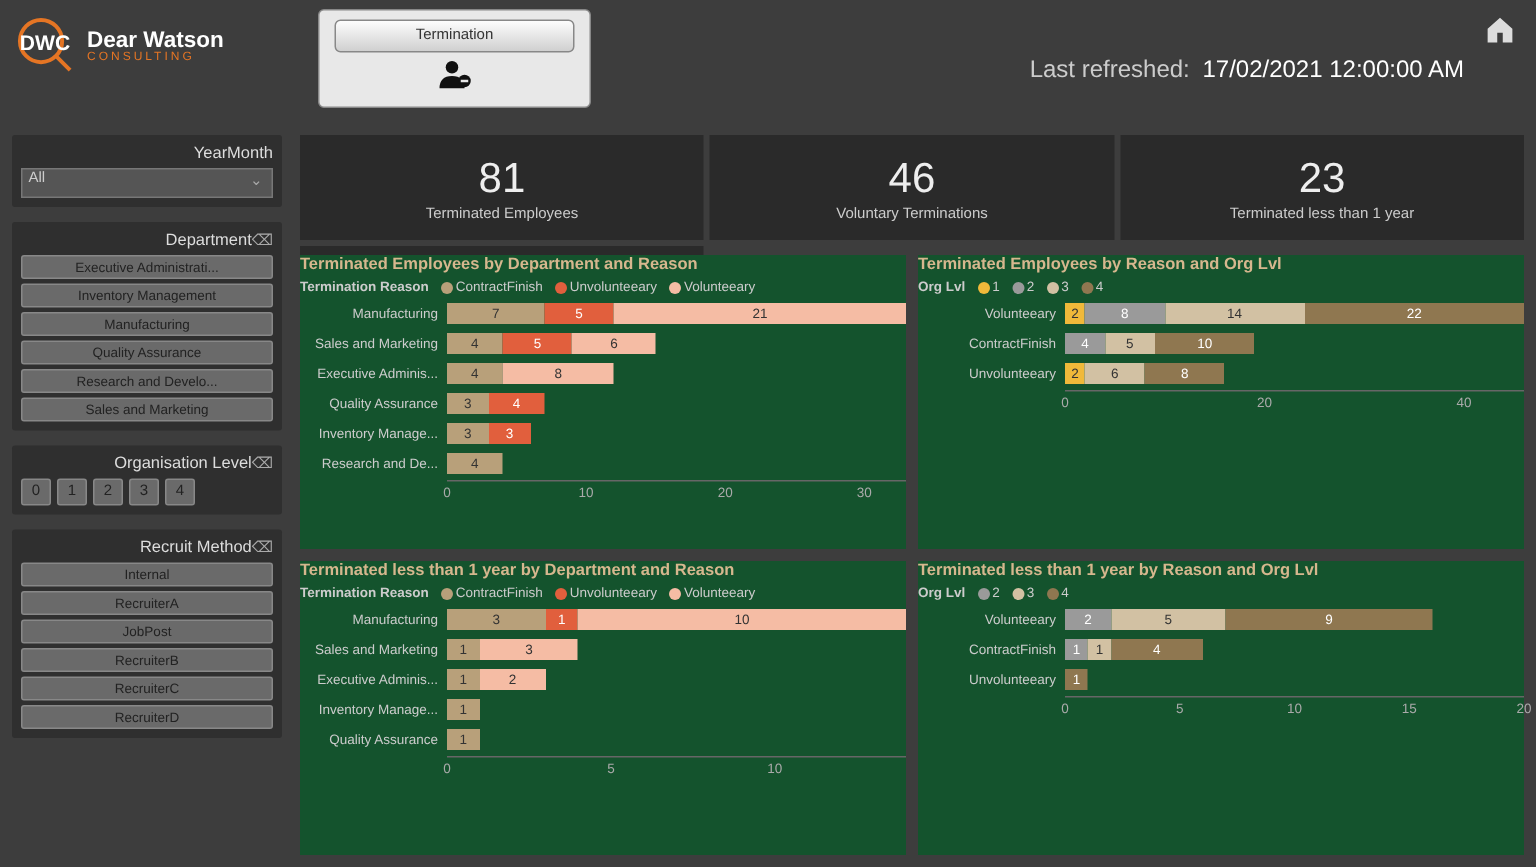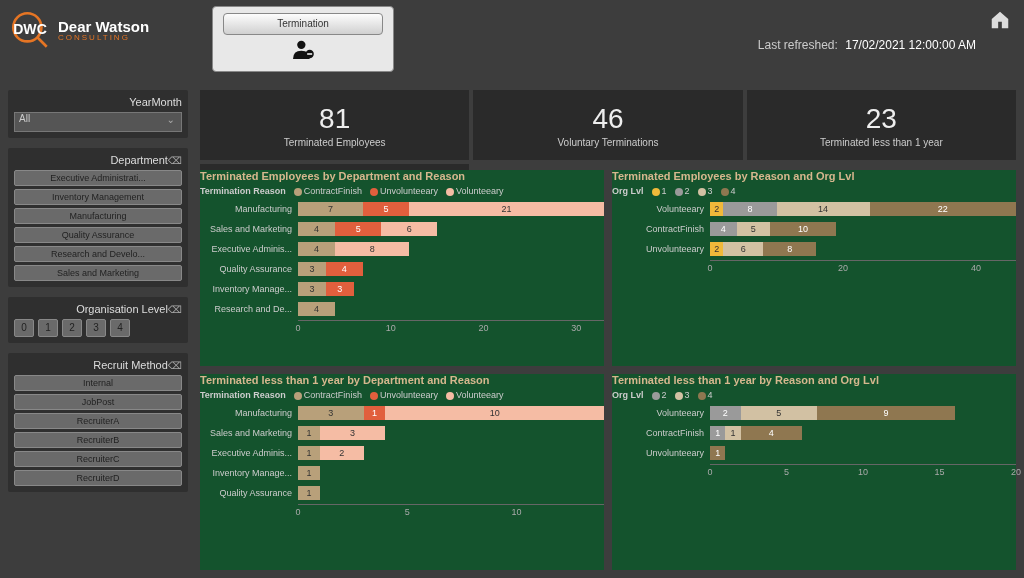--- a/index.html
+++ b/index.html
@@ -12,21 +12,21 @@
   .logo-text .t1 { color: #fff; font-weight: 700; font-size: 15px; }
   .logo-text .t2 { color: #e57524; font-size: 8px; letter-spacing: 2px; }
 
   .term-card { position: absolute; top: 6px; left: 212px; width: 182px; height: 66px; background: #e8e8e8; border: 1px solid #888; border-radius: 4px; display: flex; flex-direction: column; align-items: center; justify-content: center; }
   .term-btn { width: 160px; height: 22px; background: linear-gradient(#fdfdfd,#d0d0d0); border: 1px solid #888; border-radius: 4px; font-size: 10px; color: #333; text-align: center; line-height: 20px; }
   .term-person { margin-top: 4px; color: #111; font-size: 22px; position: relative; }
   .term-person svg { width: 28px; height: 20px; }
 
   .home-icon { position: absolute; top: 6px; right: 10px; width: 28px; height: 28px; display:flex; align-items:center; justify-content:center; }
   .home-icon svg { width: 22px; height: 22px; }
-  .refreshed { position: absolute; top: 38px; right: 48px; font-size: 12px; color: #ccc; }
+  .refreshed { position: absolute; top: 38px; right: 48px; font-size: 16px; color: #ccc; }
   .refreshed-val { color: #fff; margin-left: 4px; }
 
   
   .sidebar { position: absolute; top: 90px; left: 8px; width: 180px; display: flex; flex-direction: column; gap: 10px; }
   .panel { background: #2f2f2f; padding: 6px; border-radius: 2px; }
   .panel-title { font-size: 11px; color: #ddd; margin-bottom: 4px; display:flex; justify-content:flex-end; align-items:center;}
   .eraser { font-size: 10px; color: #aaa; }
   .select { width: 100%; height: 20px; background: #555; border: 1px solid #777; color: #ccc; font-size: 10px; padding: 0 4px; position: relative; }
   .select::after { content: "⌄"; position: absolute; right: 6px; top: 1px; color:#aaa; }
 
@@ -132,22 +132,22 @@
       </div>
   </div>
 
   <div class="panel">
     <div class="panel-title">
         <span>Recruit Method</span>
         <span class="eraser">⌫</span>
       </div>
     <div class="chiplist" id="recruit-list">
         <div class="chip">Internal</div>
+        <div class="chip">RecruiterA</div>
         <div class="chip">JobPost</div>
-        <div class="chip">RecruiterA</div>
         <div class="chip">RecruiterB</div>
         <div class="chip">RecruiterC</div>
         <div class="chip">RecruiterD</div>
       </div>
   </div>
 </div>
 
 <div class="kpi-row" id="kpi-row">
     <div class="kpi">
       <div class="kpi-num">81</div>

